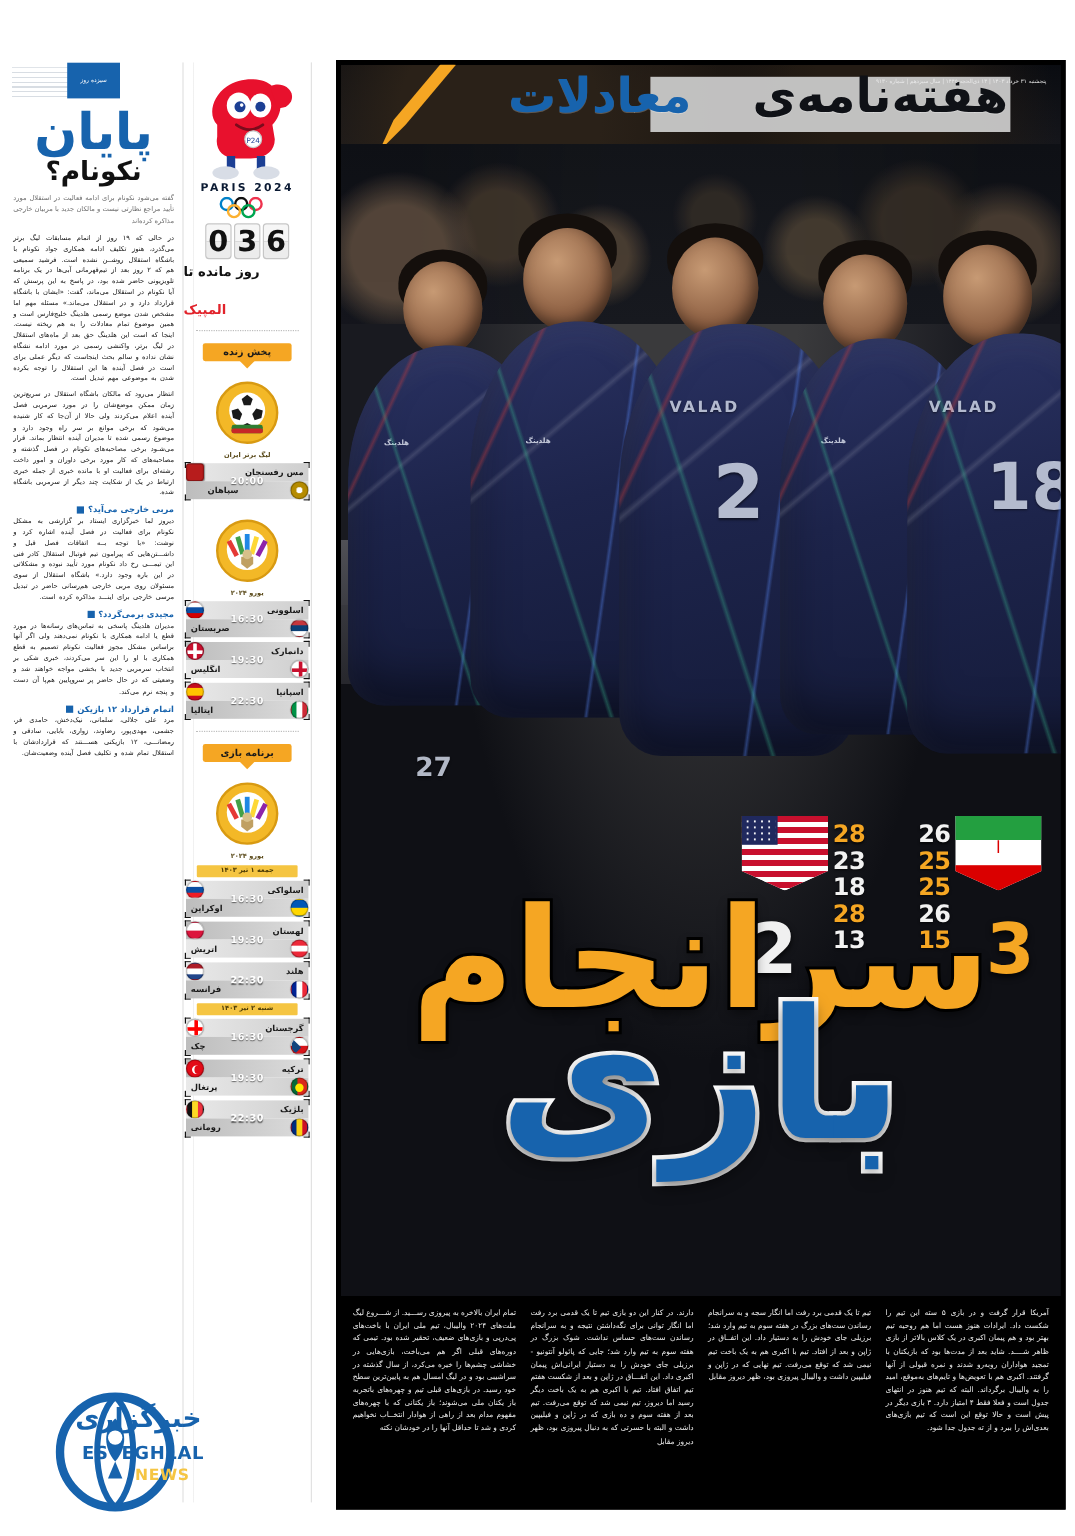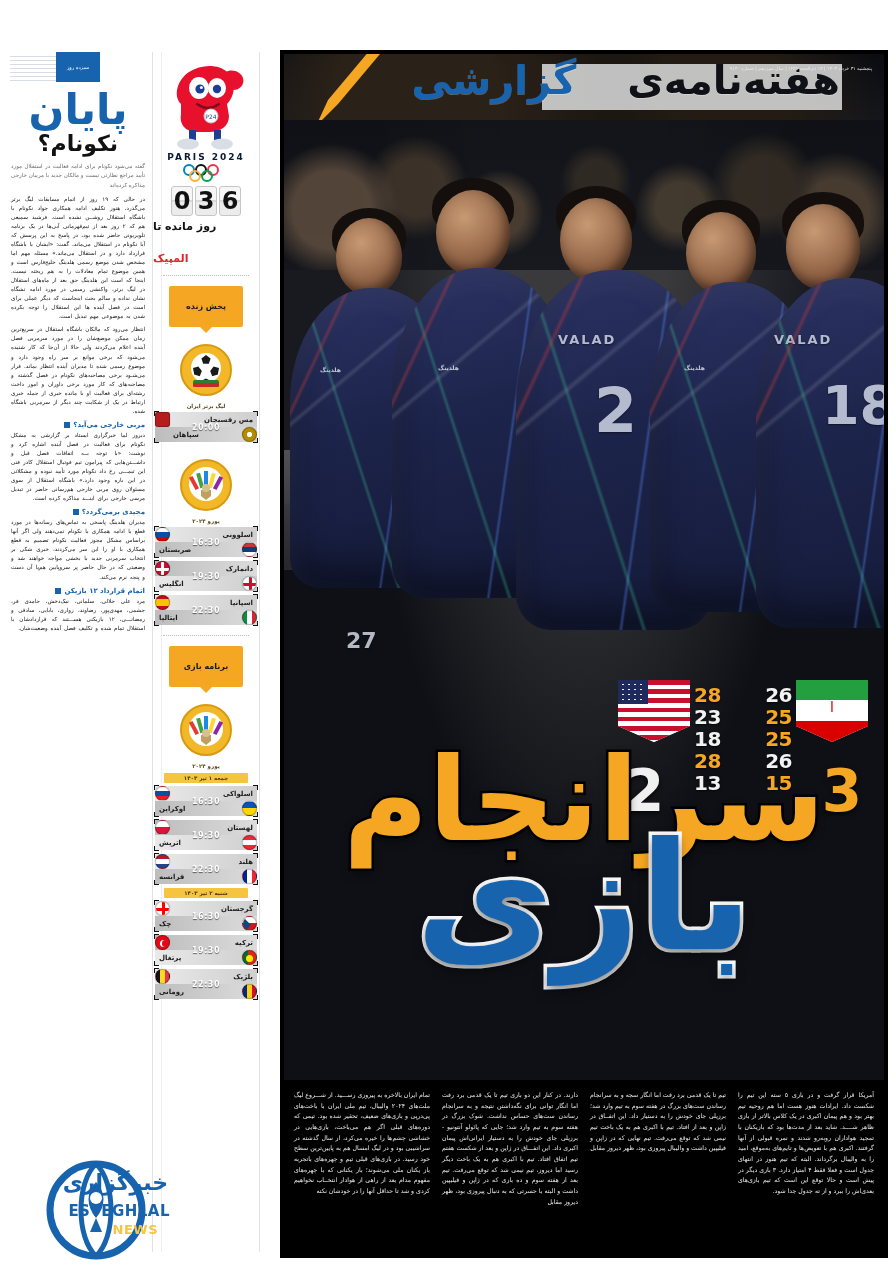--- a/index.html
+++ b/index.html
@@ -98,21 +98,21 @@
     text-align: left; font-size: 11px; font-weight: bold; color: #111;
     margin-top: 4px;
   }
   .countdown-label .red { color: #e1232b; display: block; margin-top: 19px; }
   .dotted {
     border-top: 1.5px dotted #bdbdbd; margin: 10px 10px;
   }
   .rail-tab {
     position: relative; width: 74px; margin: 0 auto;
     background: #f5a623; color: #1a1a1a; font-size: 8px; font-weight: bold;
-    text-align: center; padding: 16px 0; border-radius: 2px;
+    text-align: center; padding: 3px 0; border-radius: 2px;
   }
   .rail-tab::after {
     content: ''; position: absolute; left: 50%; bottom: -6px;
     transform: translateX(-50%);
     border-left: 7px solid transparent; border-right: 7px solid transparent;
     border-top: 7px solid #f5a623;
   }
   .comp-badge { text-align: center; margin: 16px 0 2px 0; }
   .comp-name {
     text-align: center; font-size: 5.5px; color: #5a4a1a; font-weight: bold;
@@ -680,21 +680,21 @@
   <div class="main">
 
     <div class="masthead">
       <div class="mast-photo-bg"></div>
       <div class="mast-plate"></div>
       <svg class="bolt" width="90" height="80" viewBox="0 0 90 80">
         <path d="M62 2 L20 52 L8 78 L30 56 L72 6 Z" fill="#f5a623"></path>
       </svg>
       <div class="mast-text">
         <span class="dark">هفته‌نامه‌ی</span>
-        <span>گزارشی</span>
+        <span>معادلات</span>
       </div>
       <div class="mast-date">پنجشنبه ۳۱ خرداد ۱۴۰۳ | ۱۳ ذی‌الحجه ۱۴۴۵ | سال سیزدهم | شماره ۹۱۳۰</div>
     </div>
 
     <div class="photo">
       <div class="court-bg"></div>
       <div class="crowd"></div>
       <div class="floor"></div>
 
       <div class="hair" style="left:48px;  top:88px;  width:74px; height:56px;"></div>

